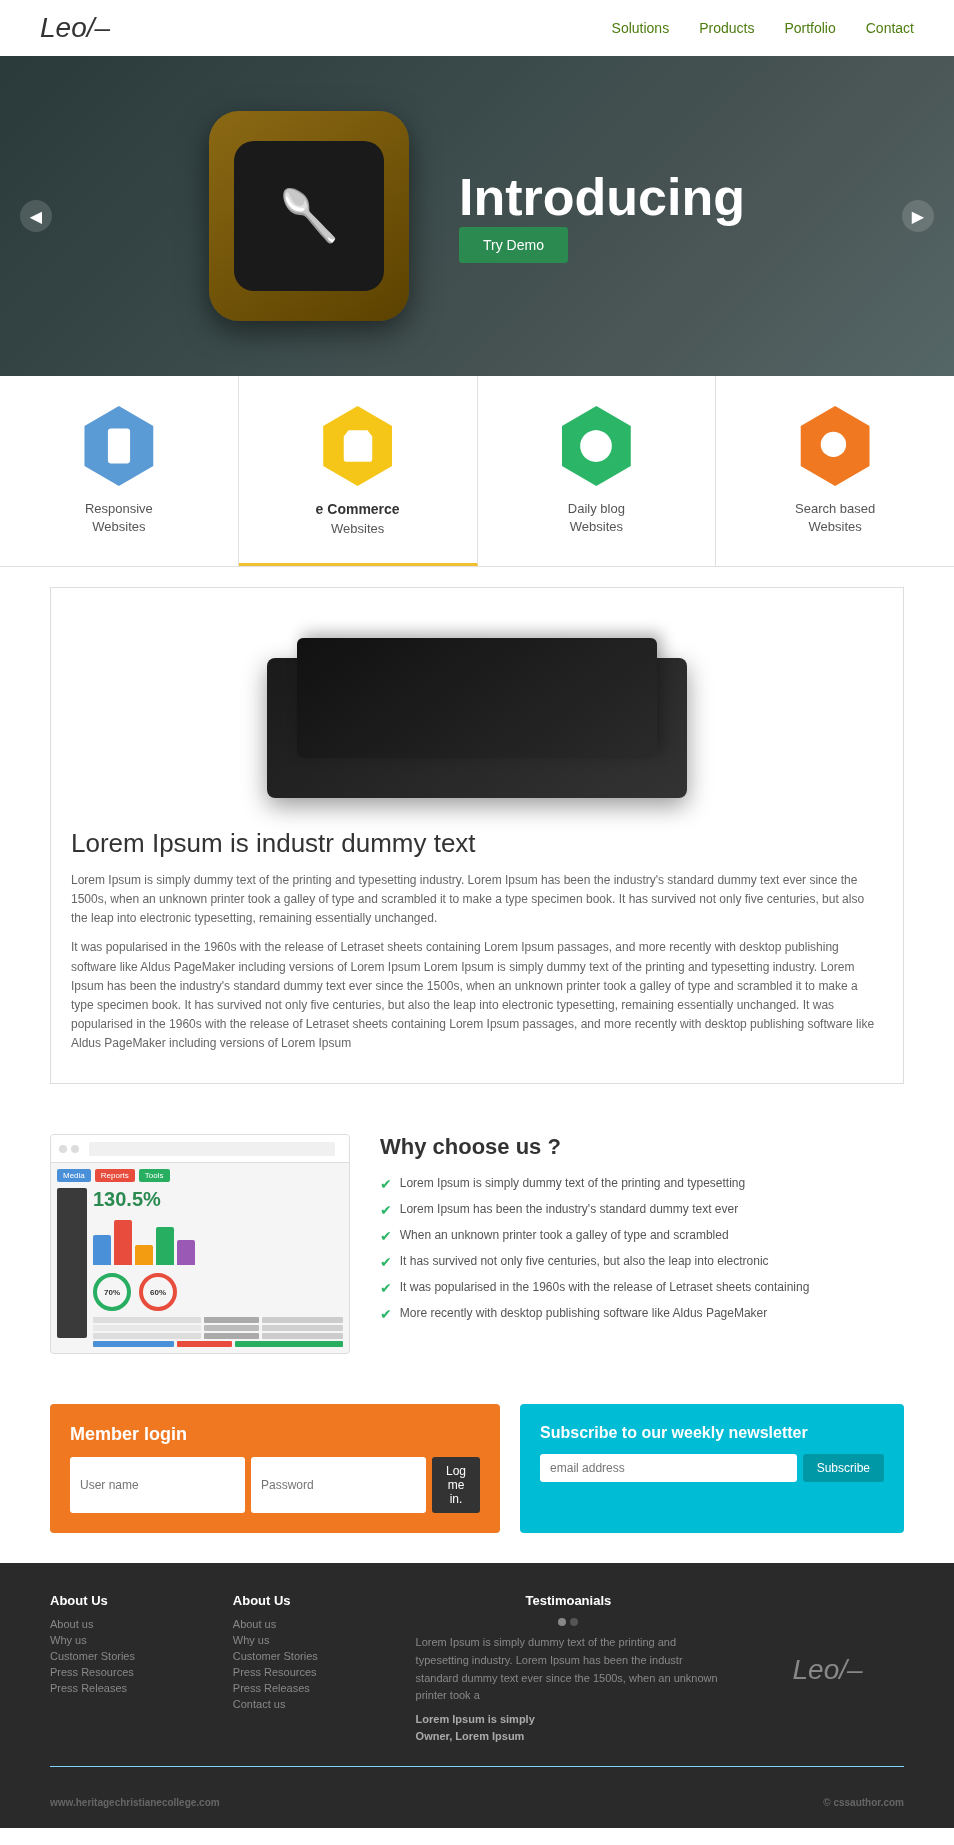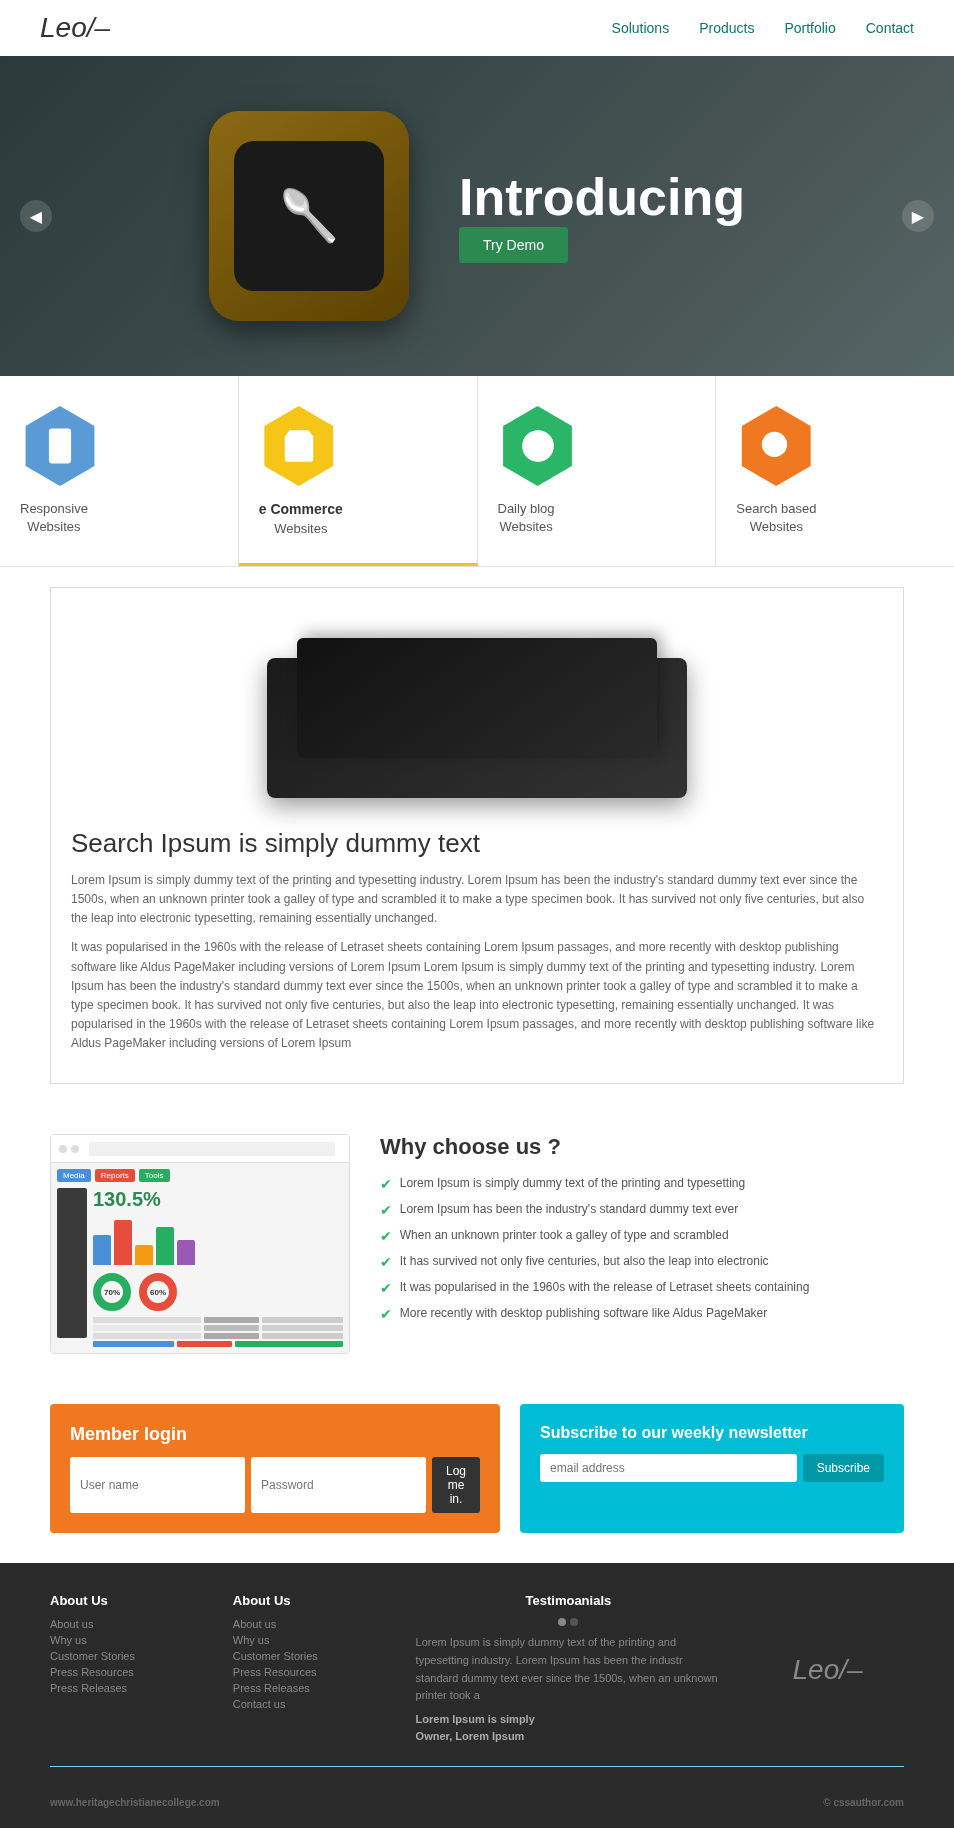--- a/index.html
+++ b/index.html
@@ -15,21 +15,21 @@
     }
     .logo {
       font-size: 28px;
       font-style: italic;
       color: #333;
       font-weight: 300;
     }
     .nav { display: flex; gap: 30px; }
     .nav a {
       text-decoration: none;
-      color: #0f766e;
+      color: #4d7c0f;
       font-size: 14px;
     }
 
     
     .hero {
       background: linear-gradient(135deg, #2a3a3a 0%, #3a4a4a 40%, #4a5555 70%, #556666 100%);
       min-height: 320px;
       display: flex;
       align-items: center;
       justify-content: center;
@@ -107,21 +107,21 @@
     
     .features {
       display: flex;
       border-bottom: 1px solid #e0e0e0;
       background: #fff;
     }
     .feature-item {
       flex: 1;
       display: flex;
       flex-direction: column;
-      align-items: flex-start;
+      align-items: center;
       padding: 30px 20px 25px;
       border-right: 1px solid #e0e0e0;
       cursor: pointer;
     }
     .feature-item:last-child { border-right: none; }
     .feature-item.active { border-bottom: 3px solid #f0c030; }
     .hex-icon {
       width: 80px;
       height: 80px;
       display: flex;
@@ -270,21 +270,21 @@
     }
     .dash-circles {
       display: flex;
       gap: 8px;
       margin-top: 8px;
     }
     .dash-circle {
       width: 38px;
       height: 38px;
       border-radius: 50%;
-      border: 8px solid #84cc16;
+      border: 4px solid #84cc16;
       display: flex;
       align-items: center;
       justify-content: center;
       font-size: 8px;
       color: #333;
       font-weight: bold;
     }
     .why-content { flex: 1; }
     .why-title {
       font-size: 22px;
@@ -508,21 +508,21 @@
   </div>
 </section>
 
 <section class="product-section">
   <div class="product-img-wrap">
     <div class="tablet-img">
       <div class="tablet-bottom"></div>
       <div class="tablet-top"></div>
     </div>
   </div>
-  <h2 class="product-heading">Search Ipsum is simply dummy text</h2>
+  <h2 class="product-heading">Lorem Ipsum is industr dummy text</h2>
   <p class="product-text">Lorem Ipsum is simply dummy text of the printing and typesetting industry. Lorem Ipsum has been the industry's standard dummy text ever since the 1500s, when an unknown printer took a galley of type and scrambled it to make a type specimen book. It has survived not only five centuries, but also the leap into electronic typesetting, remaining essentially unchanged.</p>
   <p class="product-text">It was popularised in the 1960s with the release of Letraset sheets containing Lorem Ipsum passages, and more recently with desktop publishing software like Aldus PageMaker including versions of Lorem Ipsum Lorem Ipsum is simply dummy text of the printing and typesetting industry. Lorem Ipsum has been the industry's standard dummy text ever since the 1500s, when an unknown printer took a galley of type and scrambled it to make a type specimen book. It has survived not only five centuries, but also the leap into electronic typesetting, remaining essentially unchanged. It was popularised in the 1960s with the release of Letraset sheets containing Lorem Ipsum passages, and more recently with desktop publishing software like Aldus PageMaker including versions of Lorem Ipsum</p>
 </section>
 
 <section class="why-section">
 
   <div class="dashboard-mock">
     <div class="dash-topbar">
       <div class="dash-dot"></div>
       <div class="dash-dot"></div>

